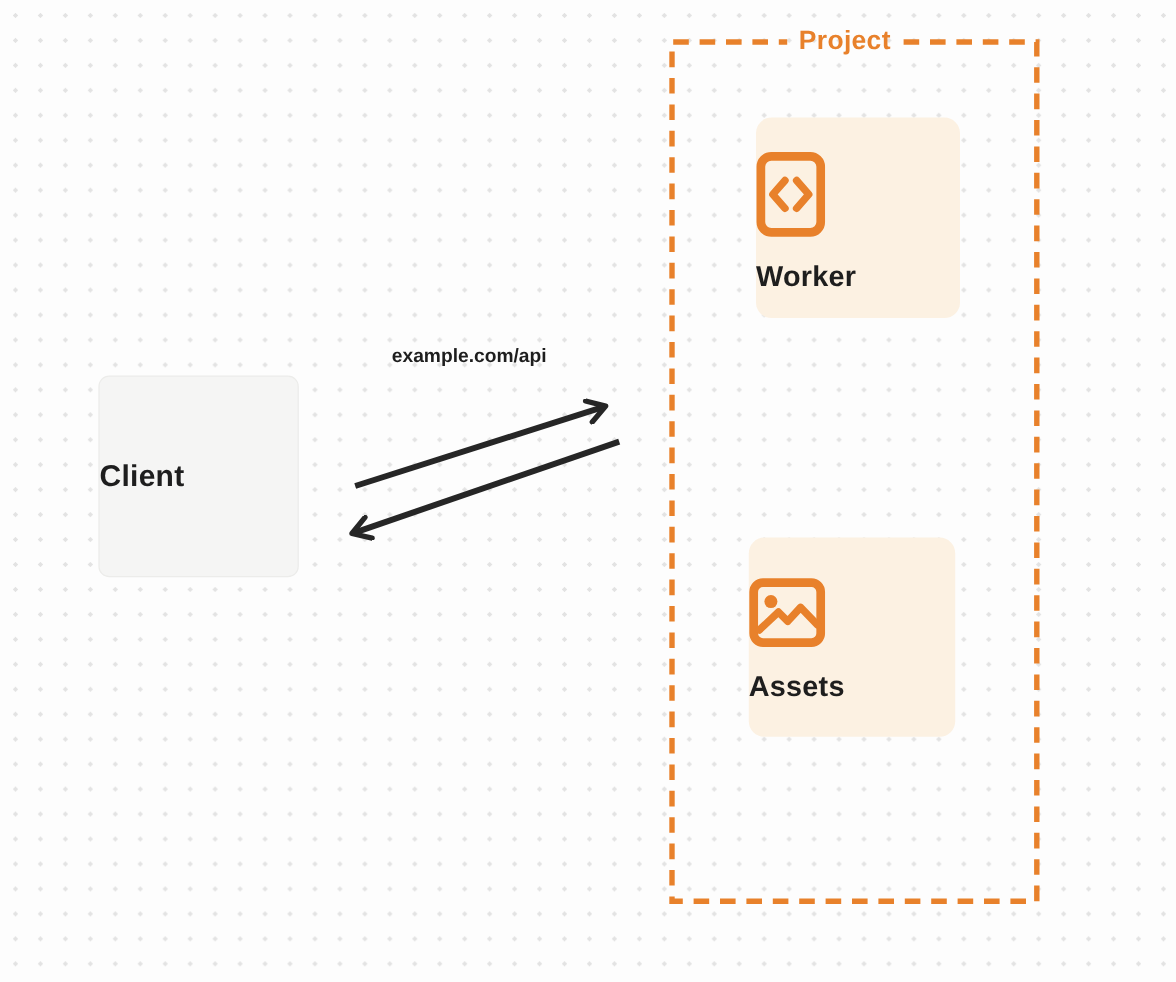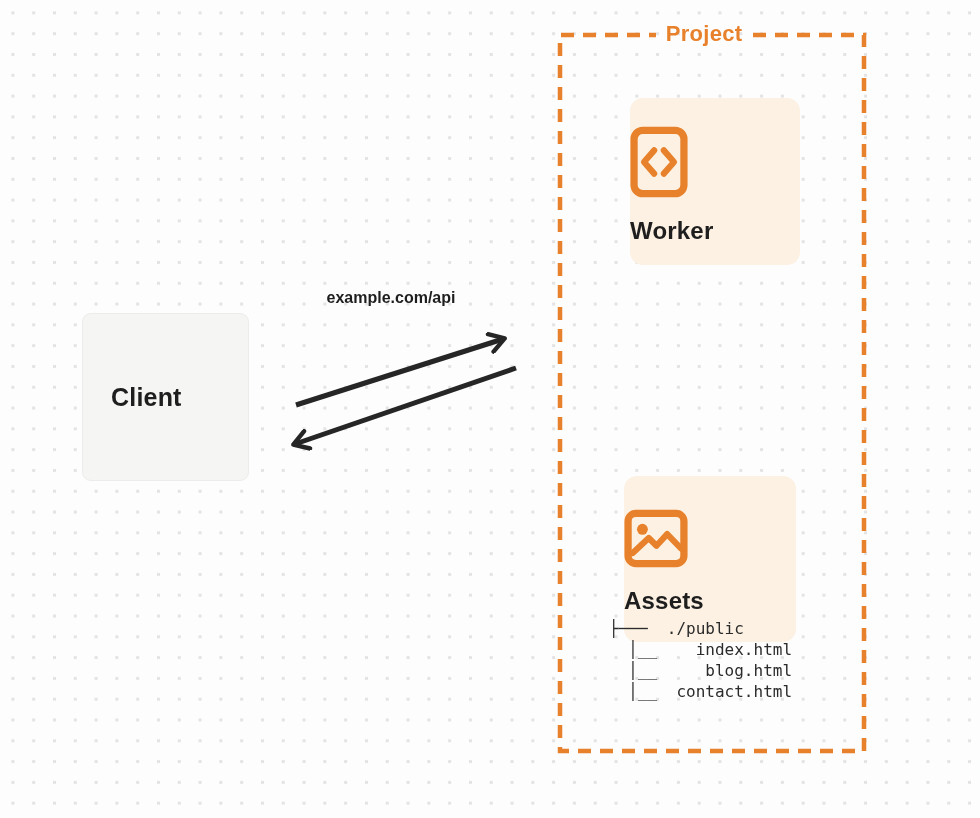--- a/index.html
+++ b/index.html
@@ -23,39 +23,38 @@
   svg.overlay{position:absolute;left:0;top:0;width:980px;height:818px;display:block;}
   .dashed-rect{fill:none;stroke:var(--accent);stroke-width:4.5;stroke-dasharray:13 9;}
   .arrow-line{fill:none;stroke:var(--arrow);stroke-width:5;}
   .arrow-head{fill:none;stroke:var(--arrow);stroke-width:2.4;stroke-linecap:round;stroke-linejoin:round;}
 
   .node{position:absolute;display:flex;flex-direction:column;align-items:flex-start;box-sizing:border-box;}
   .client-box{
     left:82px;top:313px;width:167px;height:168px;
     background:var(--client-bg);border:1px solid #ECECEA;border-radius:9px;
     justify-content:center;
-    padding-left:28px;
   }
   .node-label{color:var(--ink);font-weight:700;font-size:25px;letter-spacing:.2px;}
 
   .api-label{
     position:absolute;left:291px;top:289px;width:200px;text-align:center;
     color:var(--ink);font-weight:700;font-size:16px;
   }
 
   .project-label{
     position:absolute;left:604px;top:21px;width:200px;text-align:center;
     color:var(--accent);font-weight:700;font-size:22px;letter-spacing:.3px;
   }
 
   .card{
     background:var(--card-bg);border-radius:13px;justify-content:flex-start;
   }
   .worker-card{left:630px;top:98px;width:170px;height:167px;}
-  .assets-card{left:624px;top:448px;width:172px;height:166px;margin-top:28px;}
+  .assets-card{left:624px;top:448px;width:172px;height:166px;}
   .card .icon{display:block;}
   .worker-card .icon{margin-top:28px;}
   .assets-card .icon{margin-top:33px;}
   .card .card-label{margin-top:19px;font-size:24px;}
   .icon-stroke{fill:none;stroke:var(--accent);}
   .icon-fill{fill:var(--accent);stroke:none;}
 
   .file-tree{
     position:absolute;left:609px;top:618px;margin:0;
     font-family:"DejaVu Sans Mono","Liberation Mono",monospace;
@@ -97,15 +96,14 @@
 
   <div class="node card assets-card">
     <svg class="icon" width="64" height="59" viewBox="0 0 66 60">
       <rect class="icon-stroke" x="4.2" y="4.2" width="57.6" height="51.6" rx="8" stroke-width="7.5"></rect>
       <circle class="icon-fill" cx="19" cy="20.5" r="5.6"></circle>
       <path class="icon-stroke" d="M9 45 L25.5 29.5 L33.5 37.5 L44.5 25.5 L59 40.5" stroke-width="6.4" stroke-linecap="round" stroke-linejoin="round"></path>
     </svg>
     <span class="node-label card-label">Assets</span>
   </div>
 
-  <pre class="file-tree"><div>├───  ./public</div><div>  │__    index.html</div><div>  │__     blog.html</div><div>  │__  contact.html</div></pre>
 
 </div>
 
 </body></html>

